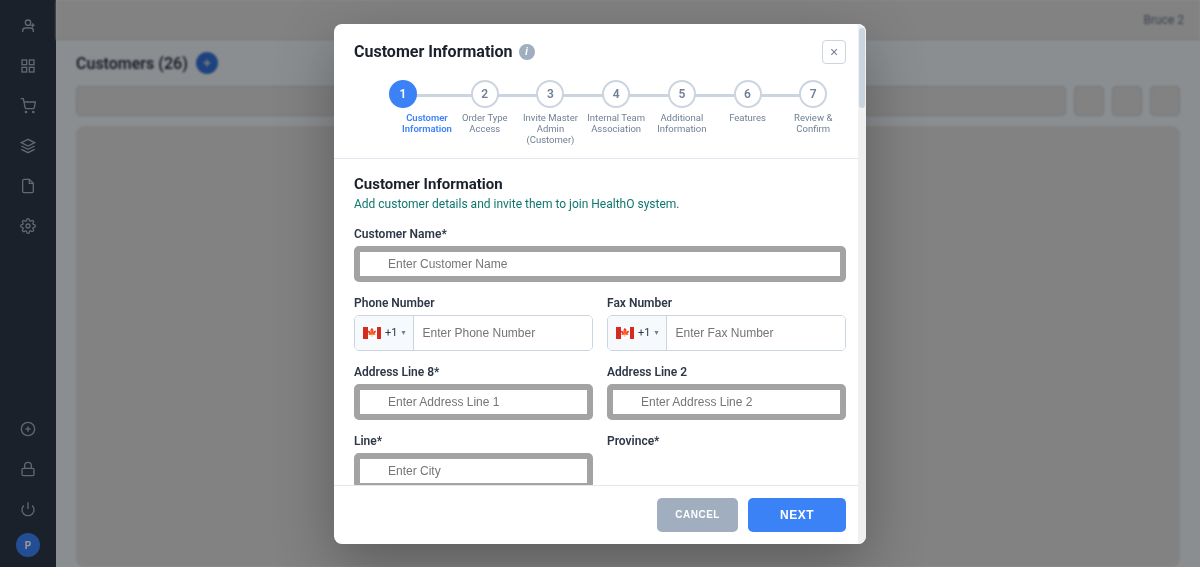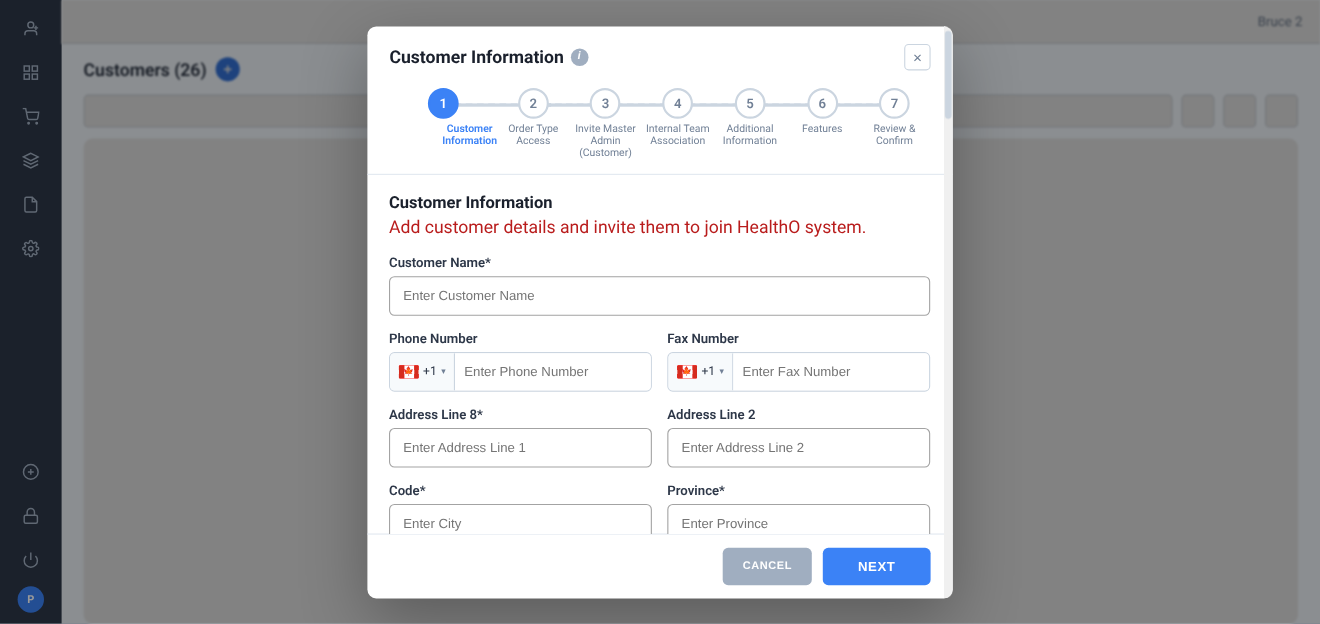--- a/index.html
+++ b/index.html
@@ -209,41 +209,41 @@
       overflow-y: auto;
       flex: 1;
     }
     .section-title {
       font-size: 15px;
       font-weight: 700;
       color: #1a202c;
       margin-bottom: 4px;
     }
     .section-subtitle {
-      font-size: 16px;
-      color: #b91c1c;
+      font-size: 12px;
+      color: #0f766e;
       margin-bottom: 16px;
     }
 
     .form-group {
       margin-bottom: 14px;
     }
     .form-label {
       font-size: 12px;
       font-weight: 600;
       color: #2d3748;
       margin-bottom: 5px;
       display: block;
     }
     .form-input {
       width: 100%;
       height: 36px;
-      border: 1px solid #a3a3a3;
+      border: 6px solid #a3a3a3;
       border-radius: 5px;
-      padding: 0 12px;
+      padding: 0 28px;
       font-size: 12px;
       color: #8b5cf6;
       outline: none;
     }
 
     .form-row {
       display: flex;
       gap: 14px;
     }
     .form-col {
@@ -566,28 +566,27 @@
           <div class="form-group">
             <label class="form-label">Address Line 2</label>
             <input class="form-input" type="text" placeholder="Enter Address Line 2" style="">
           </div>
         </div>
       </div>
 
       <div class="form-row">
         <div class="form-col">
           <div class="form-group">
-            <label class="form-label">Code*</label>
+            <label class="form-label">Line*</label>
             <input class="form-input" type="text" placeholder="Enter City" style="">
           </div>
         </div>
         <div class="form-col">
           <div class="form-group">
             <label class="form-label">Province*</label>
-            <input class="form-input" type="text" placeholder="Enter Province" style="">
           </div>
         </div>
       </div>
     </div>
 
     <div class="modal-footer">
       <button class="btn-cancel">CANCEL</button>
       <button class="btn-next">NEXT</button>
     </div>
 

